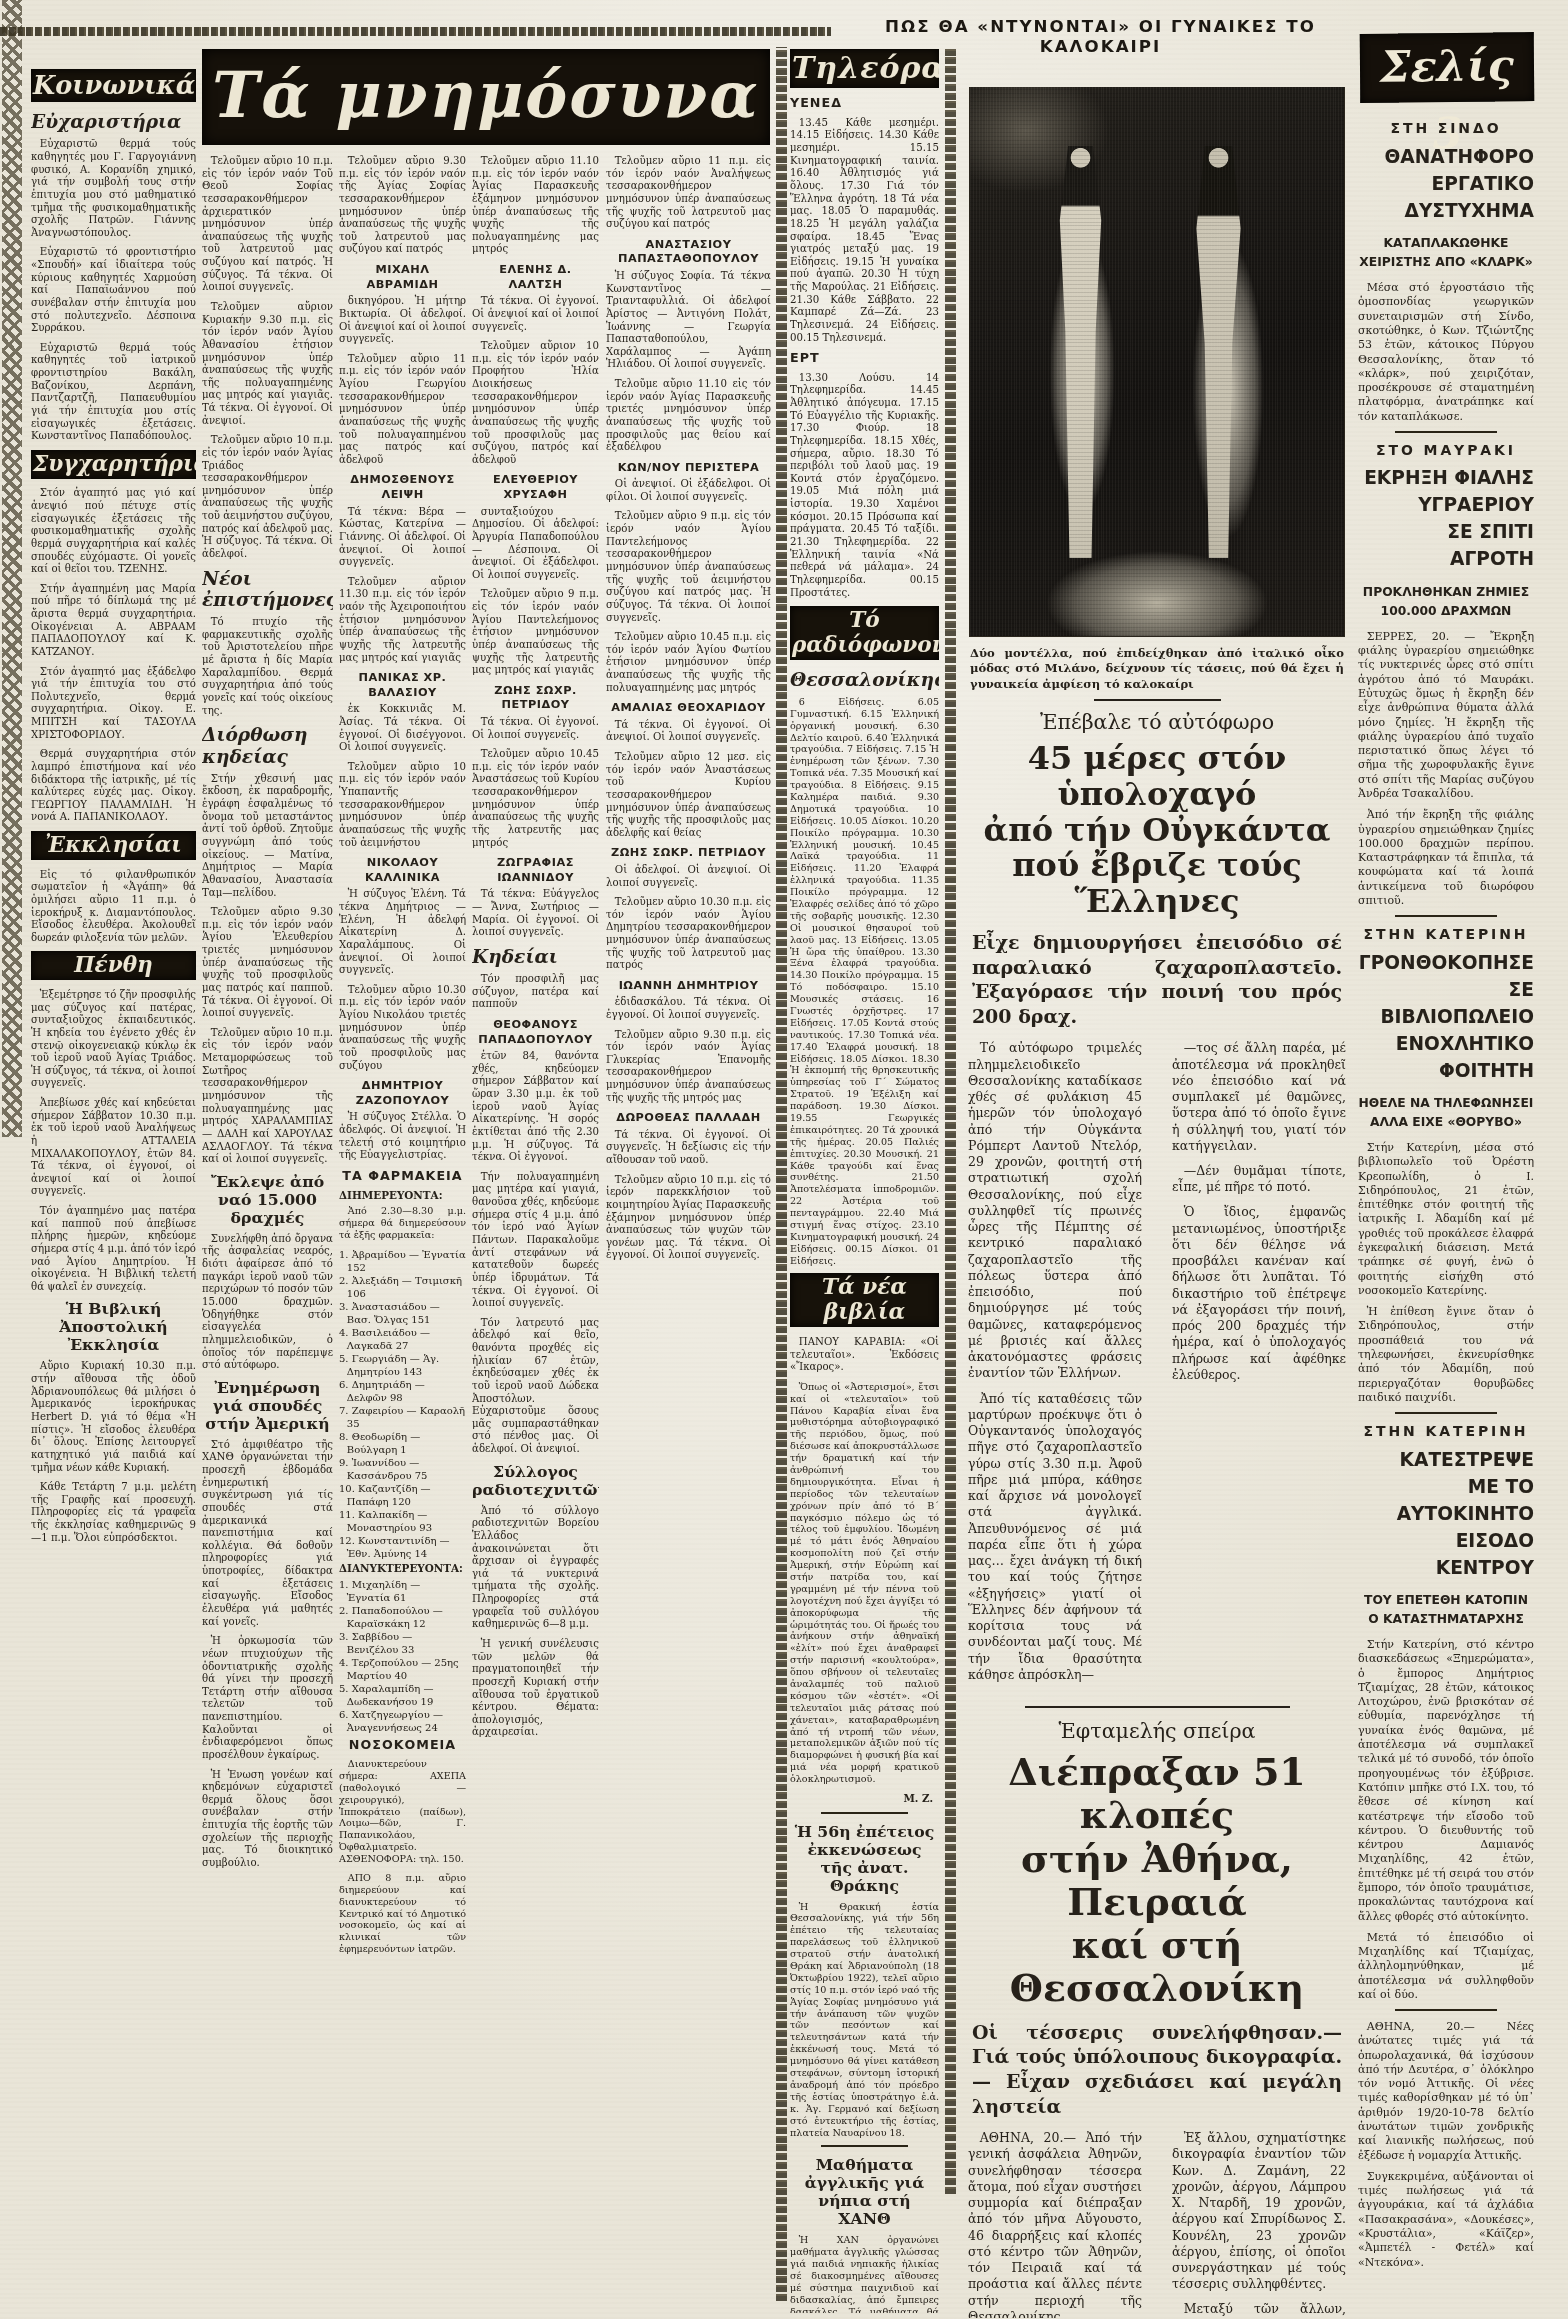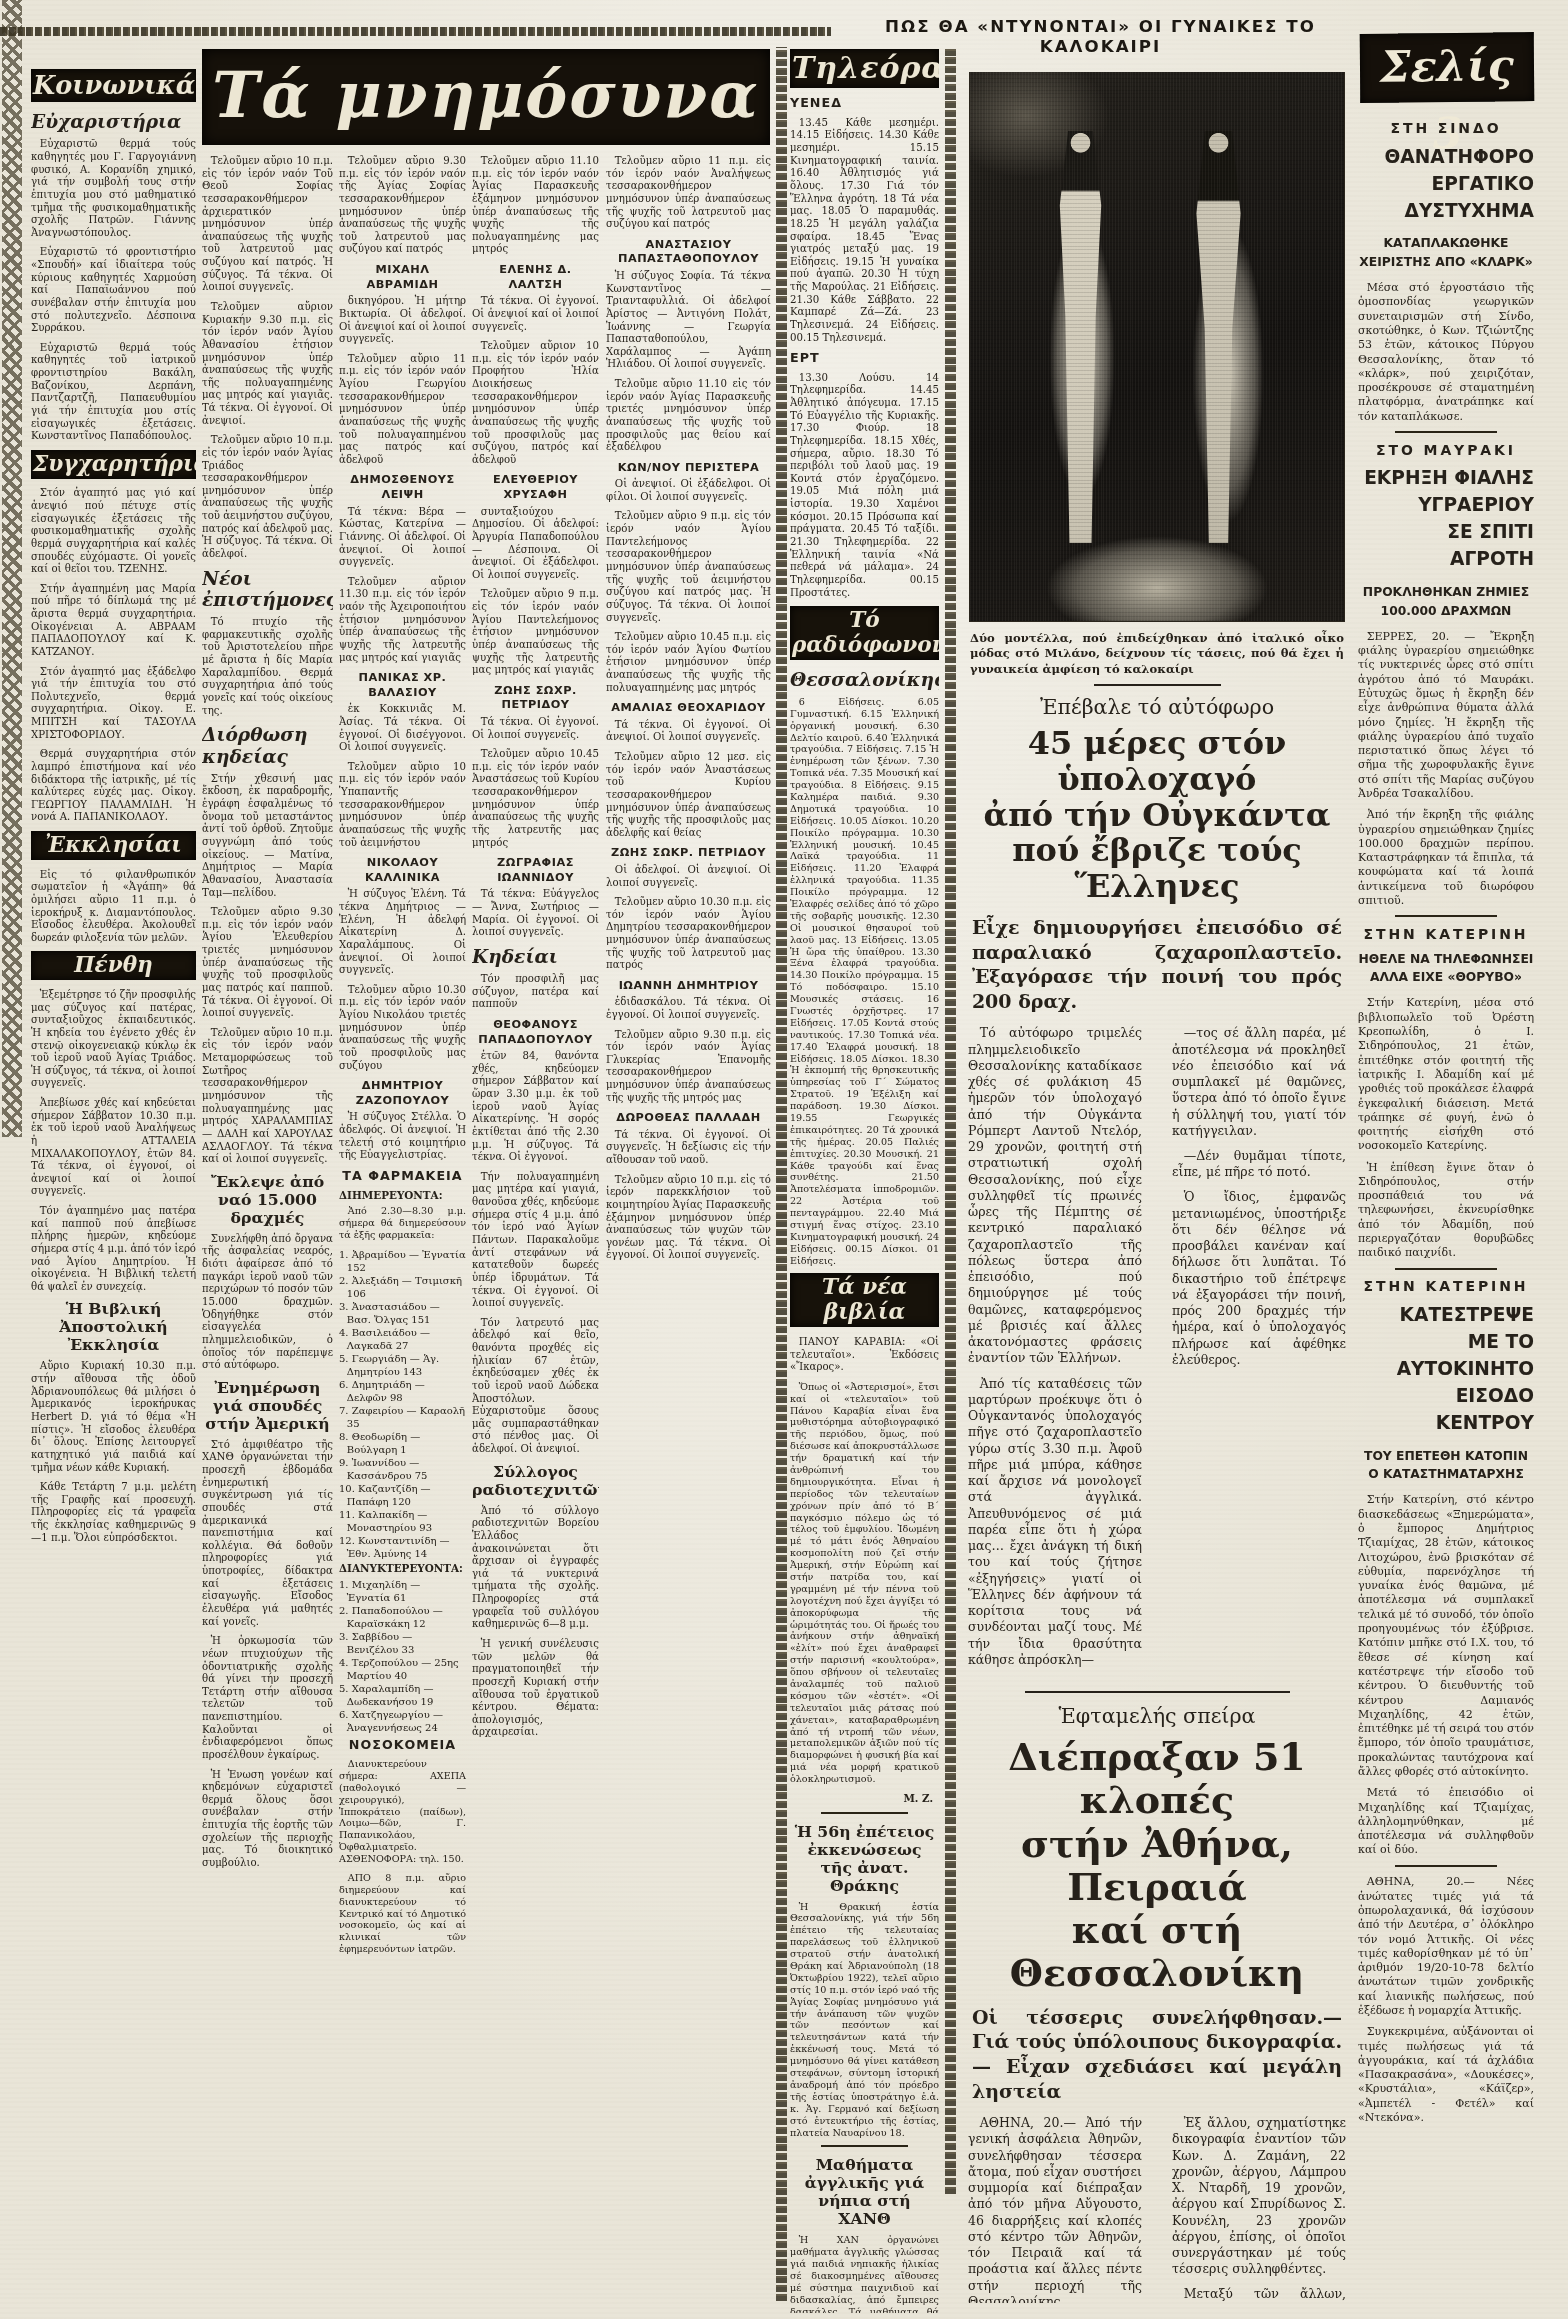--- a/index.html
+++ b/index.html
@@ -42,21 +42,21 @@
     box-shadow:inset 0 0 13.7px #000;}
   
   .col{position:absolute;overflow:hidden;}
   #c1{left:31px;  top:69px; width:165px;height:2245px;}
   #c2{left:202px; top:155px;width:131px;height:2156px;}
   #c3{left:339px; top:155px;width:127px;height:2156px;}
   #c4{left:472px; top:155px;width:127px;height:2156px;}
   #c5{left:606px; top:155px;width:165px;height:2156px;}
   #c6{left:790px; top:49px; width:149px;height:2264px;}
   #c8{left:1358px;top:116px;width:176px;height:2203px;}
-  #main{left:968px;top:72px;width:378px;height:2231px;position:absolute;overflow:hidden;}
+  #main{left:968px;top:87px;width:378px;height:2231px;position:absolute;overflow:hidden;}
   
   .b-banner{background:#17120a;color:#ece6d3;text-align:center;
     font:italic 800 25.5px/1.15 "DejaVu Serif",serif;padding:2px 2px;margin:0 0 8.8px;
     box-shadow:inset 0 0 9.8px #000;}
   .b-banner.tv{font-size:30px;letter-spacing:1px;}
   .b-banner.small{font-size:21.6px;}
   .b-h{font:700 15.7px/1.15 "DejaVu Serif",serif;margin:3.9px 0 5.9px;}
   .b-h.ctr{text-align:center;}
   .b-h.ital{font-style:italic;font-size:18.6px;}
   .b-h.caps{font-family:"DejaVu Sans",sans-serif;font-size:12.7px;letter-spacing:1px;}
@@ -325,20 +325,24 @@
       <div class="b-k">ΣΤΟ ΜΑΥΡΑΚΙ</div>
       <div class="b-hl8">ΕΚΡΗΞΗ ΦΙΑΛΗΣ
 ΥΓΡΑΕΡΙΟΥ
 ΣΕ ΣΠΙΤΙ ΑΓΡΟΤΗ</div>
       <div class="b-sub8">ΠΡΟΚΛΗΘΗΚΑΝ ΖΗΜΙΕΣ
 100.000 ΔΡΑΧΜΩΝ</div>
       <div class="b-p">ΣΕΡΡΕΣ, 20. — Ἔκρηξη φιάλης ὑγραερίου σημειώθηκε τίς νυκτερινές ὧρες στό σπίτι ἀγρότου ἀπό τό Μαυράκι. Εὐτυχῶς ὅμως ἡ ἔκρηξη δέν εἶχε ἀνθρώπινα θύματα ἀλλά μόνο ζημίες. Ἡ ἔκρηξη τῆς φιάλης ὑγραερίου ἀπό τυχαῖο περιστατικό ὅπως λέγει τό σῆμα τῆς χωροφυλακῆς ἔγινε στό σπίτι τῆς Μαρίας συζύγου Ἀνδρέα Τσακαλίδου.</div>
       <div class="b-p">Ἀπό τήν ἔκρηξη τῆς φιάλης ὑγραερίου σημειώθηκαν ζημίες 100.000 δραχμῶν περίπου. Καταστράφηκαν τά ἔπιπλα, τά κουφώματα καί τά λοιπά ἀντικείμενα τοῦ διωρόφου σπιτιοῦ.</div>
       <div class="b-rule"></div>
       <div class="b-k">ΣΤΗΝ ΚΑΤΕΡΙΝΗ</div>
+      <div class="b-hl8">ΓΡΟΝΘΟΚΟΠΗΣΕ
+ΣΕ ΒΙΒΛΙΟΠΩΛΕΙΟ
+ΕΝΟΧΛΗΤΙΚΟ
+ΦΟΙΤΗΤΗ</div>
       <div class="b-sub8">ΗΘΕΛΕ ΝΑ ΤΗΛΕΦΩΝΗΣΕΙ
 ΑΛΛΑ ΕΙΧΕ «ΘΟΡΥΒΟ»</div>
       <div class="b-p">Στήν Κατερίνη, μέσα στό βιβλιοπωλεῖο τοῦ Ὀρέστη Κρεοπωλίδη, ὁ Ι. Σιδηρόπουλος, 21 ἐτῶν, ἐπιτέθηκε στόν φοιτητή τῆς ἰατρικῆς Ι. Ἀδαμίδη καί μέ γροθιές τοῦ προκάλεσε ἐλαφρά ἐγκεφαλική διάσειση. Μετά τράπηκε σέ φυγή, ἐνῶ ὁ φοιτητής εἰσήχθη στό νοσοκομεῖο Κατερίνης.</div>
       <div class="b-p">Ἡ ἐπίθεση ἔγινε ὅταν ὁ Σιδηρόπουλος, στήν προσπάθειά του νά τηλεφωνήσει, ἐκνευρίσθηκε ἀπό τόν Ἀδαμίδη, πού περιεργαζόταν θορυβῶδες παιδικό παιχνίδι.</div>
       <div class="b-rule"></div>
       <div class="b-k">ΣΤΗΝ ΚΑΤΕΡΙΝΗ</div>
       <div class="b-hl8">ΚΑΤΕΣΤΡΕΨΕ
 ΜΕ ΤΟ ΑΥΤΟΚΙΝΗΤΟ
 ΕΙΣΟΔΟ ΚΕΝΤΡΟΥ</div>
       <div class="b-sub8">ΤΟΥ ΕΠΕΤΕΘΗ ΚΑΤΟΠΙΝ

